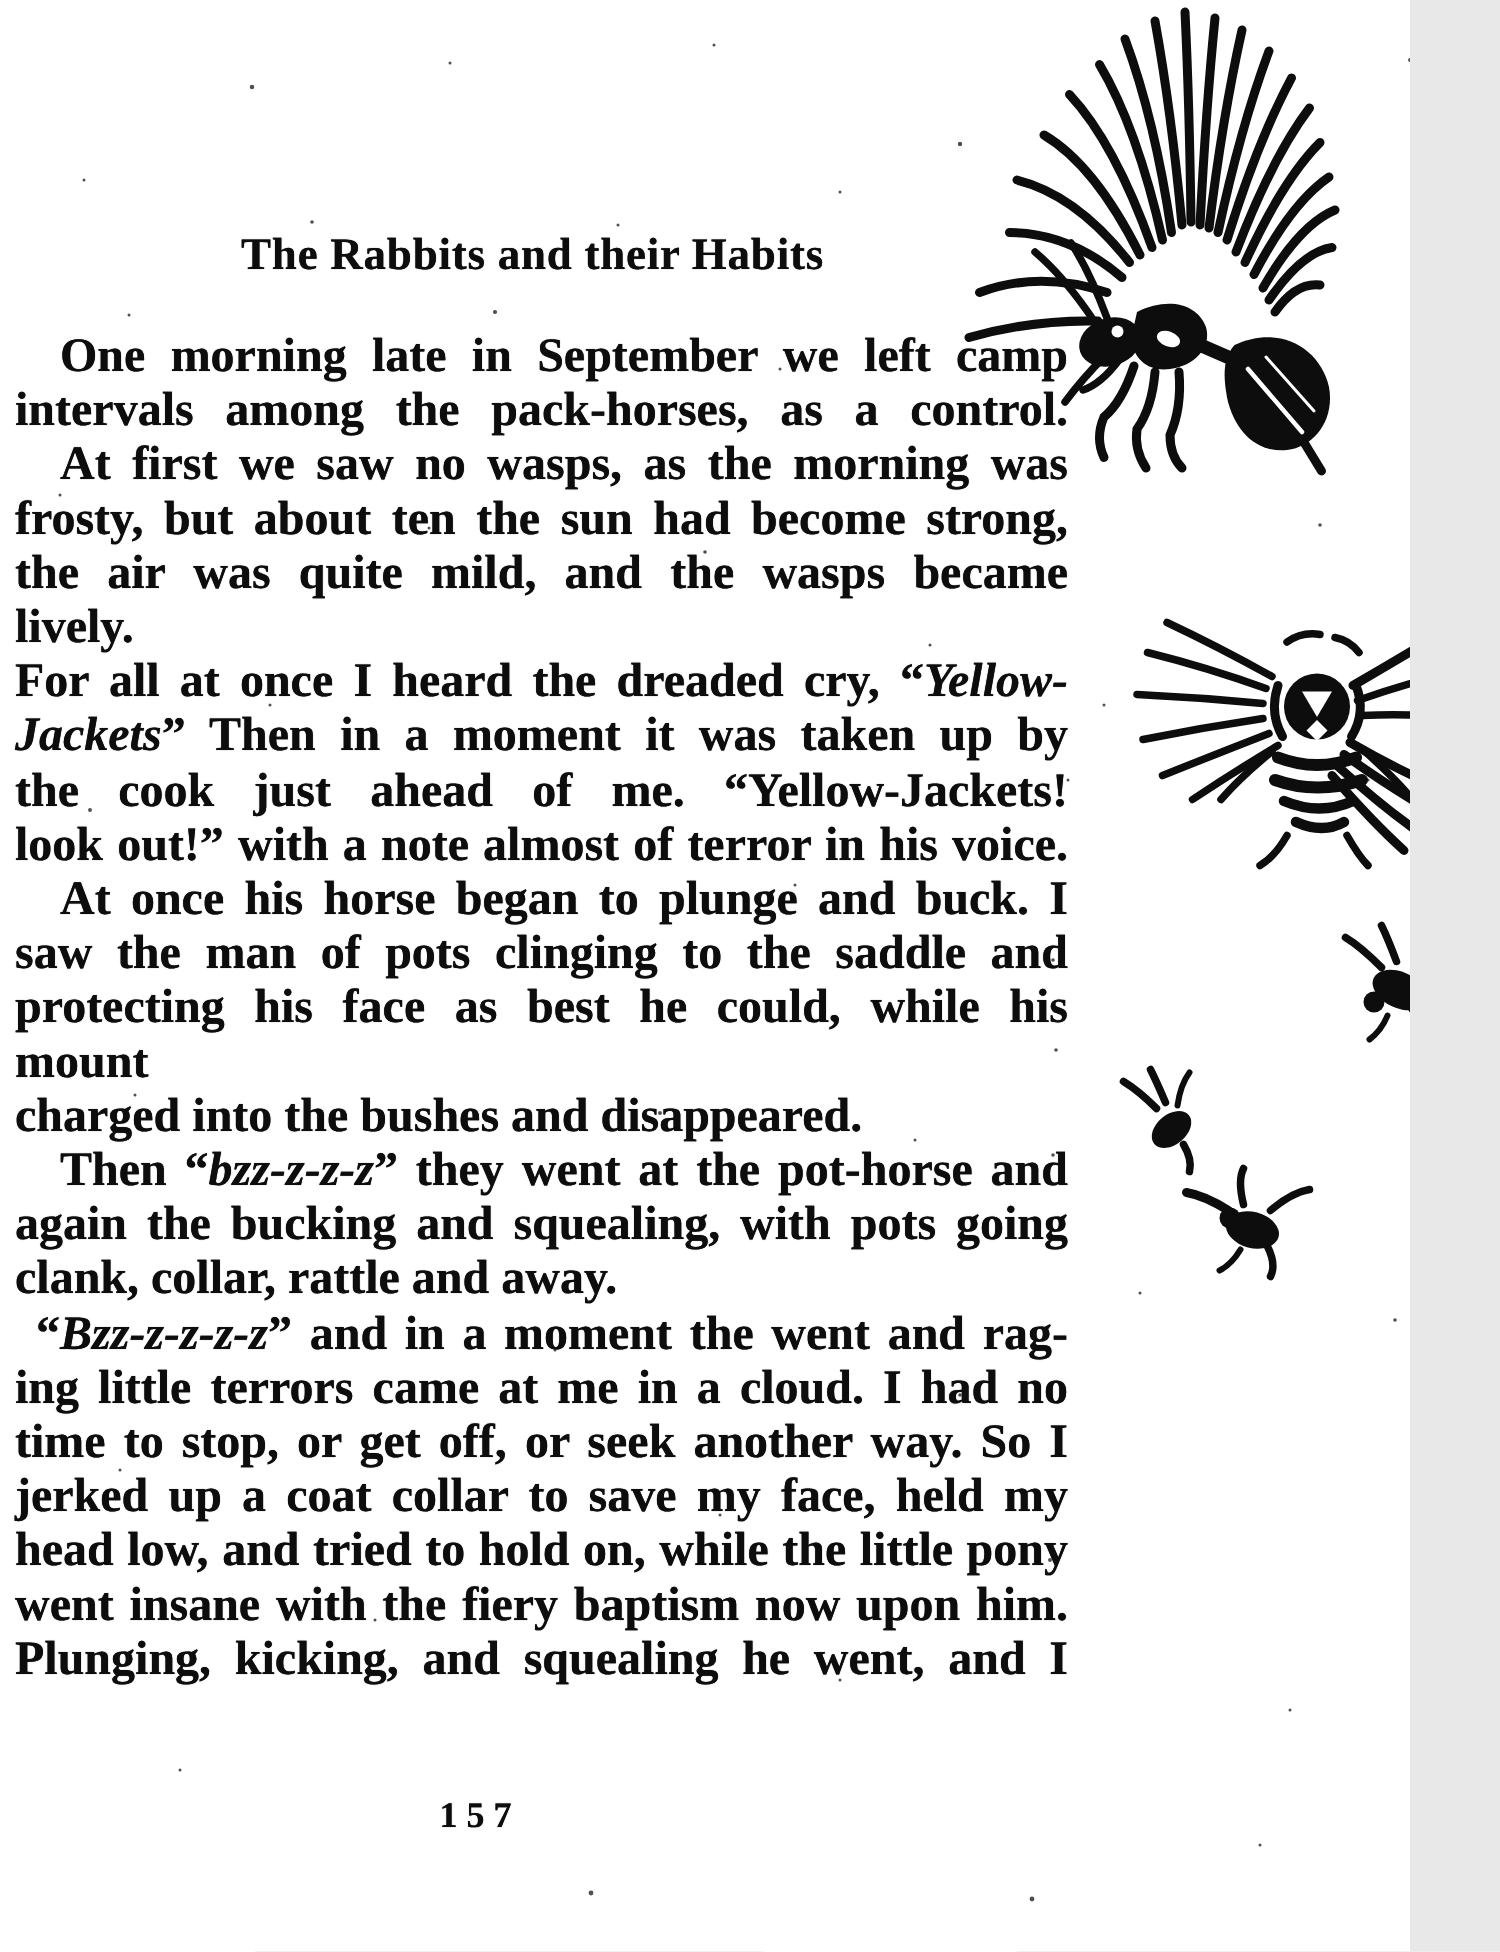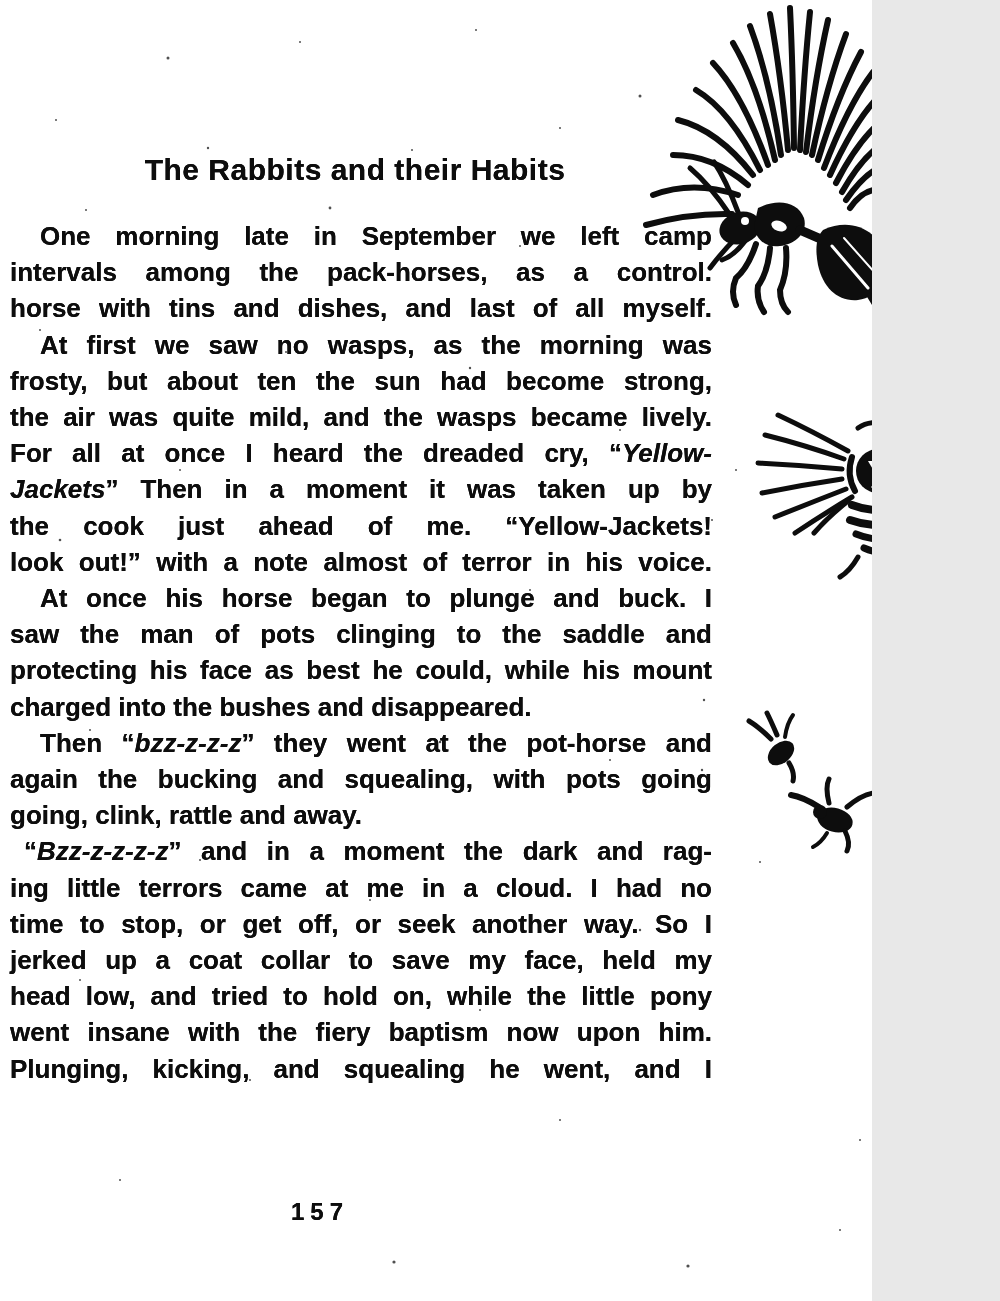--- a/index.html
+++ b/index.html
@@ -1,32 +1,32 @@
 <!DOCTYPE html>
 <html style="--ink: #0d0d0d; --paper: #ffffff;"><head>
 <meta charset="utf-8">
 <style>
   html,body{margin:0;padding:0;background:#e8e8e8;}
   .page{
     position:relative;
-    width:872px;height:1301px;
+    width:940px;height:1301px;
     background:var(--paper,#ffffff);
     overflow:hidden;
-    font-family:Liberation Sans, sans-serif;
+    font-family:Liberation Serif, serif;
     color:var(--ink,#0d0d0d);
     font-weight:700;
     text-shadow:0 0 .5px currentColor;
   }
   .title{
     position:absolute;left:10px;top:150px;width:690px;
     text-align:center;font-size:30px;line-height:40px;letter-spacing:.5px;
   }
   .text-block{
     position:absolute;left:10px;top:218px;width:702px;
-    font-size:26px;line-height:36.2px;
+    font-size:32px;line-height:36.2px;
   }
   .line{text-align:justify;text-align-last:justify;}
   .line.indent{padding-left:30px;}
   .line.indent-sm{padding-left:14px;}
   .line.short{text-align-last:left;}
   .it{font-style:italic;}
   .pagenum{
     position:absolute;left:10px;top:1198px;width:620px;
     text-align:center;font-size:24px;letter-spacing:6px;
   }
@@ -42,44 +42,43 @@
 <body>
 
 <div class="page">
 
   <div class="title">The Rabbits and their Habits</div>
 
   <div class="text-block">
     <div>
       <div class="line indent"><span>One morning late in September we left camp</span></div>
       <div class="line"><span>intervals among the pack-horses, as a control.</span></div>
-      <div class="line"><span>horse with tins and dishes, and last of all myself.</span></div>
     </div>
     <div>
       <div class="line indent"><span>At first we saw no wasps, as the morning was</span></div>
       <div class="line"><span>frosty, but about ten the sun had become strong,</span></div>
       <div class="line"><span>the air was quite mild, and the wasps became lively.</span></div>
       <div class="line"><span>For all at once I heard the dreaded cry, “</span><span class="it">Yellow-</span></div>
       <div class="line"><span class="it">Jackets</span><span>”  Then in a moment it was taken up by</span></div>
       <div class="line"><span>the cook just ahead of me.  “Yellow-Jackets!</span></div>
       <div class="line"><span>look out!” with a note almost of terror in his voice.</span></div>
     </div>
     <div>
       <div class="line indent"><span>At once his horse began to plunge and buck.  I</span></div>
       <div class="line"><span>saw the man of pots clinging to the saddle and</span></div>
       <div class="line"><span>protecting his face as best he could, while his mount</span></div>
       <div class="line short"><span>charged into the bushes and disappeared.</span></div>
     </div>
     <div>
       <div class="line indent"><span>Then “</span><span class="it">bzz-z-z-z</span><span>” they went at the pot-horse and</span></div>
       <div class="line"><span>again the bucking and squealing, with pots going</span></div>
-      <div class="line short"><span>going, clink, rattle and away.</span></div>
-    </div>
-    <div>
-      <div class="line indent-sm"><span>“</span><span class="it">Bzz-z-z-z-z</span><span>” and in a moment the dark and rag-</span></div>
+      <div class="line short"><span>clank, collar, rattle and away.</span></div>
+    </div>
+    <div>
+      <div class="line indent-sm"><span>“</span><span class="it">Bzz-z-z-z-z</span><span>” and in a moment the went and rag-</span></div>
       <div class="line"><span>ing little terrors came at me in a cloud.  I had no</span></div>
       <div class="line"><span>time to stop, or get off, or seek another way.  So I</span></div>
       <div class="line"><span>jerked up a coat collar to save my face, held my</span></div>
       <div class="line"><span>head low, and tried to hold on, while the little pony</span></div>
       <div class="line"><span>went insane with the fiery baptism now upon him.</span></div>
       <div class="line"><span>Plunging, kicking, and squealing he went, and I</span></div>
     </div>
   </div>
 
   <div class="pagenum">157</div>

